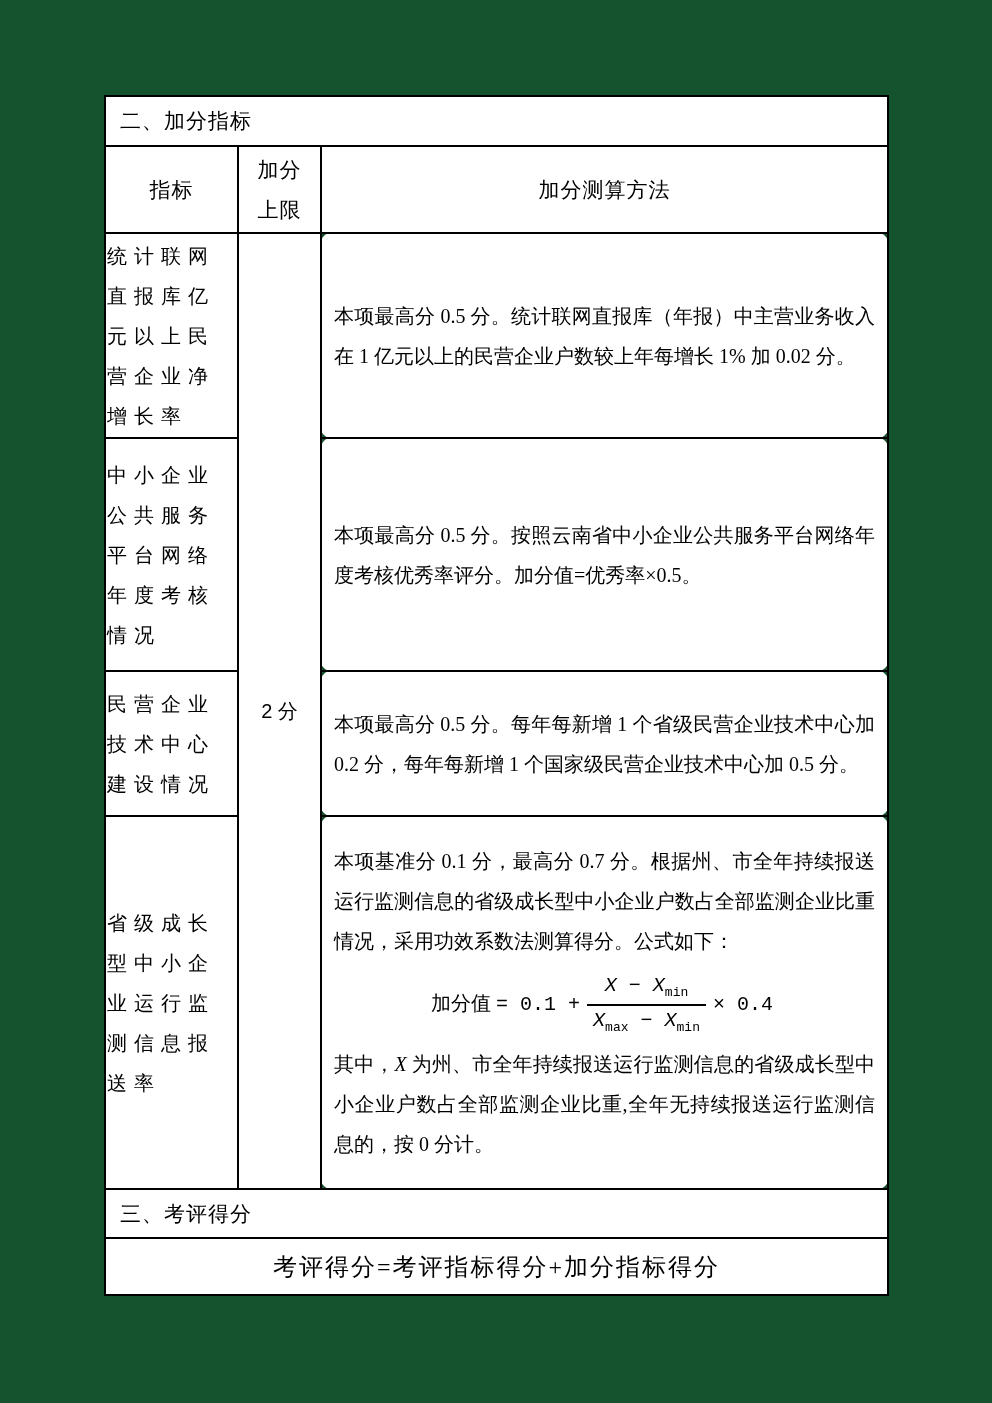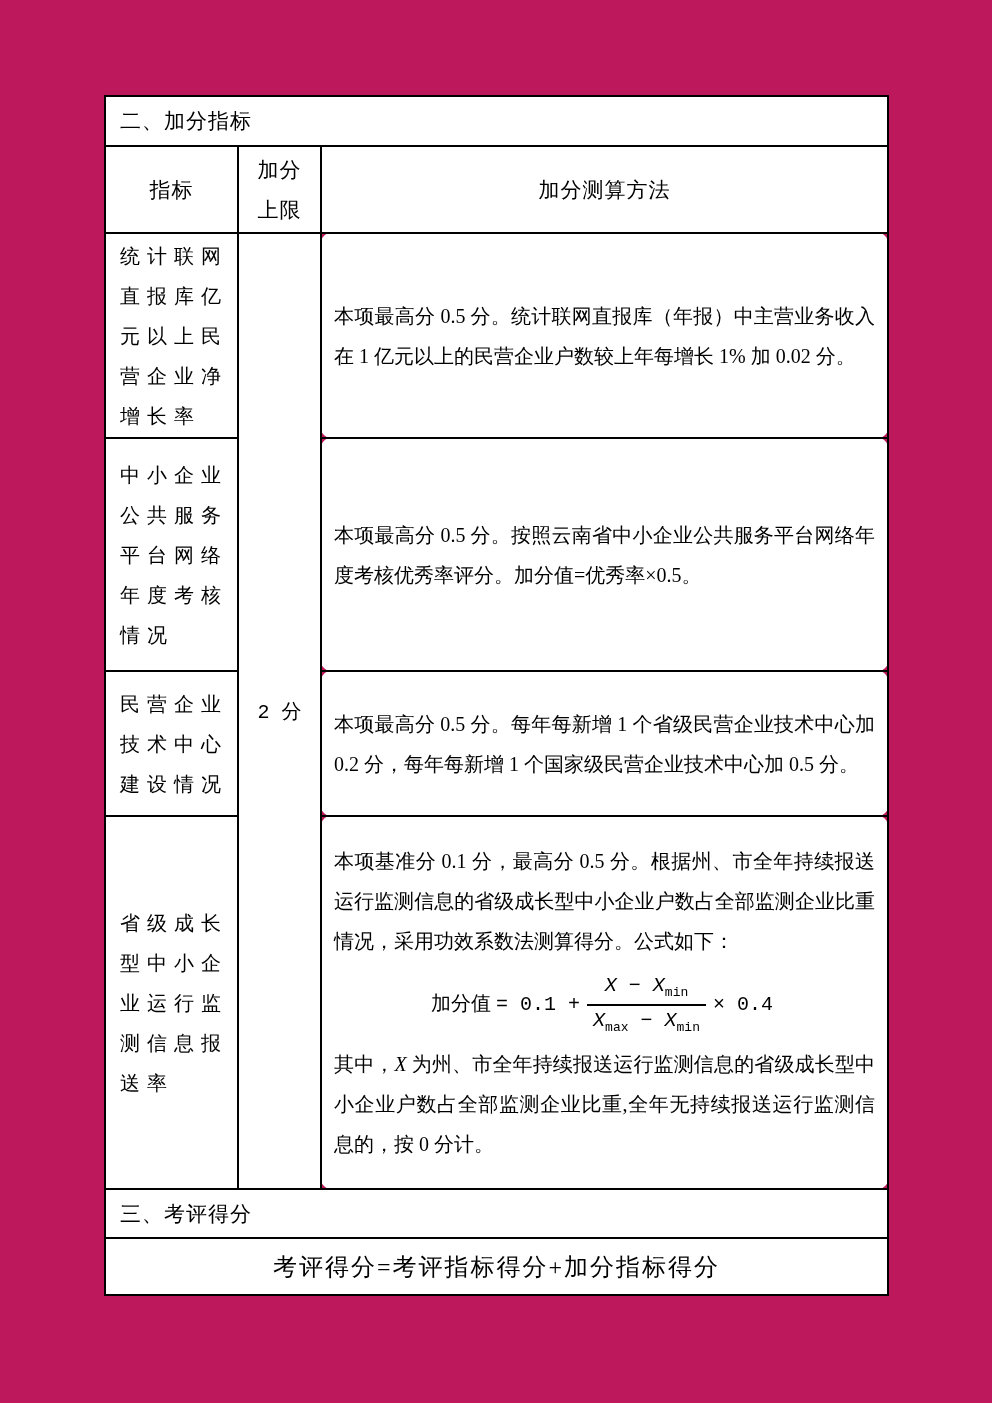--- a/index.html
+++ b/index.html
@@ -1,20 +1,20 @@
 <!DOCTYPE html>
 <html><head>
 <meta charset="utf-8">
 <style>
   html, body { margin: 0; padding: 0; background: #ffffff; }
   .page {
     position: relative;
     width: 992px;
     height: 1403px;
-    background: #be185d;
+    background: #14532d;
     overflow: hidden;
     color: #000;
   }
   table.doc-table {
     position: absolute;
     left: 104px;
     top: 95px;
     width: 783px;
     border-collapse: collapse;
     table-layout: fixed;
@@ -44,26 +44,26 @@
     letter-spacing: 1px;
   }
   .hdr2 { white-space: pre-line; line-height: 40px; }
   
   .ind {
     font-family: "Liberation Serif", "DejaVu Serif", serif;
     font-size: 20px;
     line-height: 40px;
     letter-spacing: 7px;
     text-align: left;
-    padding: 0 8px 0 14px;
+    padding: 0 8px 0 1px;
     word-break: break-all;
   }
   
   .cap {
-    font-family: Liberation Mono, monospace;
+    font-family: Liberation Sans, sans-serif;
     font-size: 20px;
     text-align: center;
     padding: 0;
   }
   
   .method {
     font-family: "Liberation Serif", "DejaVu Serif", serif;
     font-size: 20px;
     line-height: 40px;
     text-align: justify;
@@ -137,21 +137,21 @@
     </tr>
 
     <tr style="height:145px">
       <td class="ind">民营企业技术中心建设情况</td>
       <td class="method">本项最高分 0.5 分。每年每新增 1 个省级民营企业技术中心加 0.2 分，每年每新增 1 个国家级民营企业技术中心加 0.5 分。</td>
     </tr>
 
     <tr style="height:373px">
       <td class="ind">省级成长型中小企业运行监测信息报送率</td>
       <td class="method">
-        <p>本项基准分 0.1 分，最高分 0.5 分。根据州、市全年持续报送运行监测信息的省级成长型中小企业户数占全部监测企业比重情况，采用功效系数法测算得分。公式如下：</p>
+        <p>本项基准分 0.1 分，最高分 0.7 分。根据州、市全年持续报送运行监测信息的省级成长型中小企业户数占全部监测企业比重情况，采用功效系数法测算得分。公式如下：</p>
         <div class="formula">
           <span>加分值</span><span class="op">= 0.1 +</span><span class="frac"><span class="num"><span class="mvar">X</span> <span>−</span> <span class="mvar">X</span><sub>min</sub></span><span class="den"><span class="mvar">X</span><sub>max</sub> <span>−</span> <span class="mvar">X</span><sub>min</sub></span></span><span class="op">× 0.4</span>
         </div>
         <p class="note"><span>其中，</span><span class="mvar">X</span><span> 为州、市全年持续报送运行监测信息的省级成长型中小企业户数占全部监测企业比重,全年无持续报送运行监测信息的，按 0 分计。</span></p>
       </td>
     </tr>
 
     <tr style="height:49px">
       <td class="sec" colspan="3">三、考评得分</td>
     </tr>

